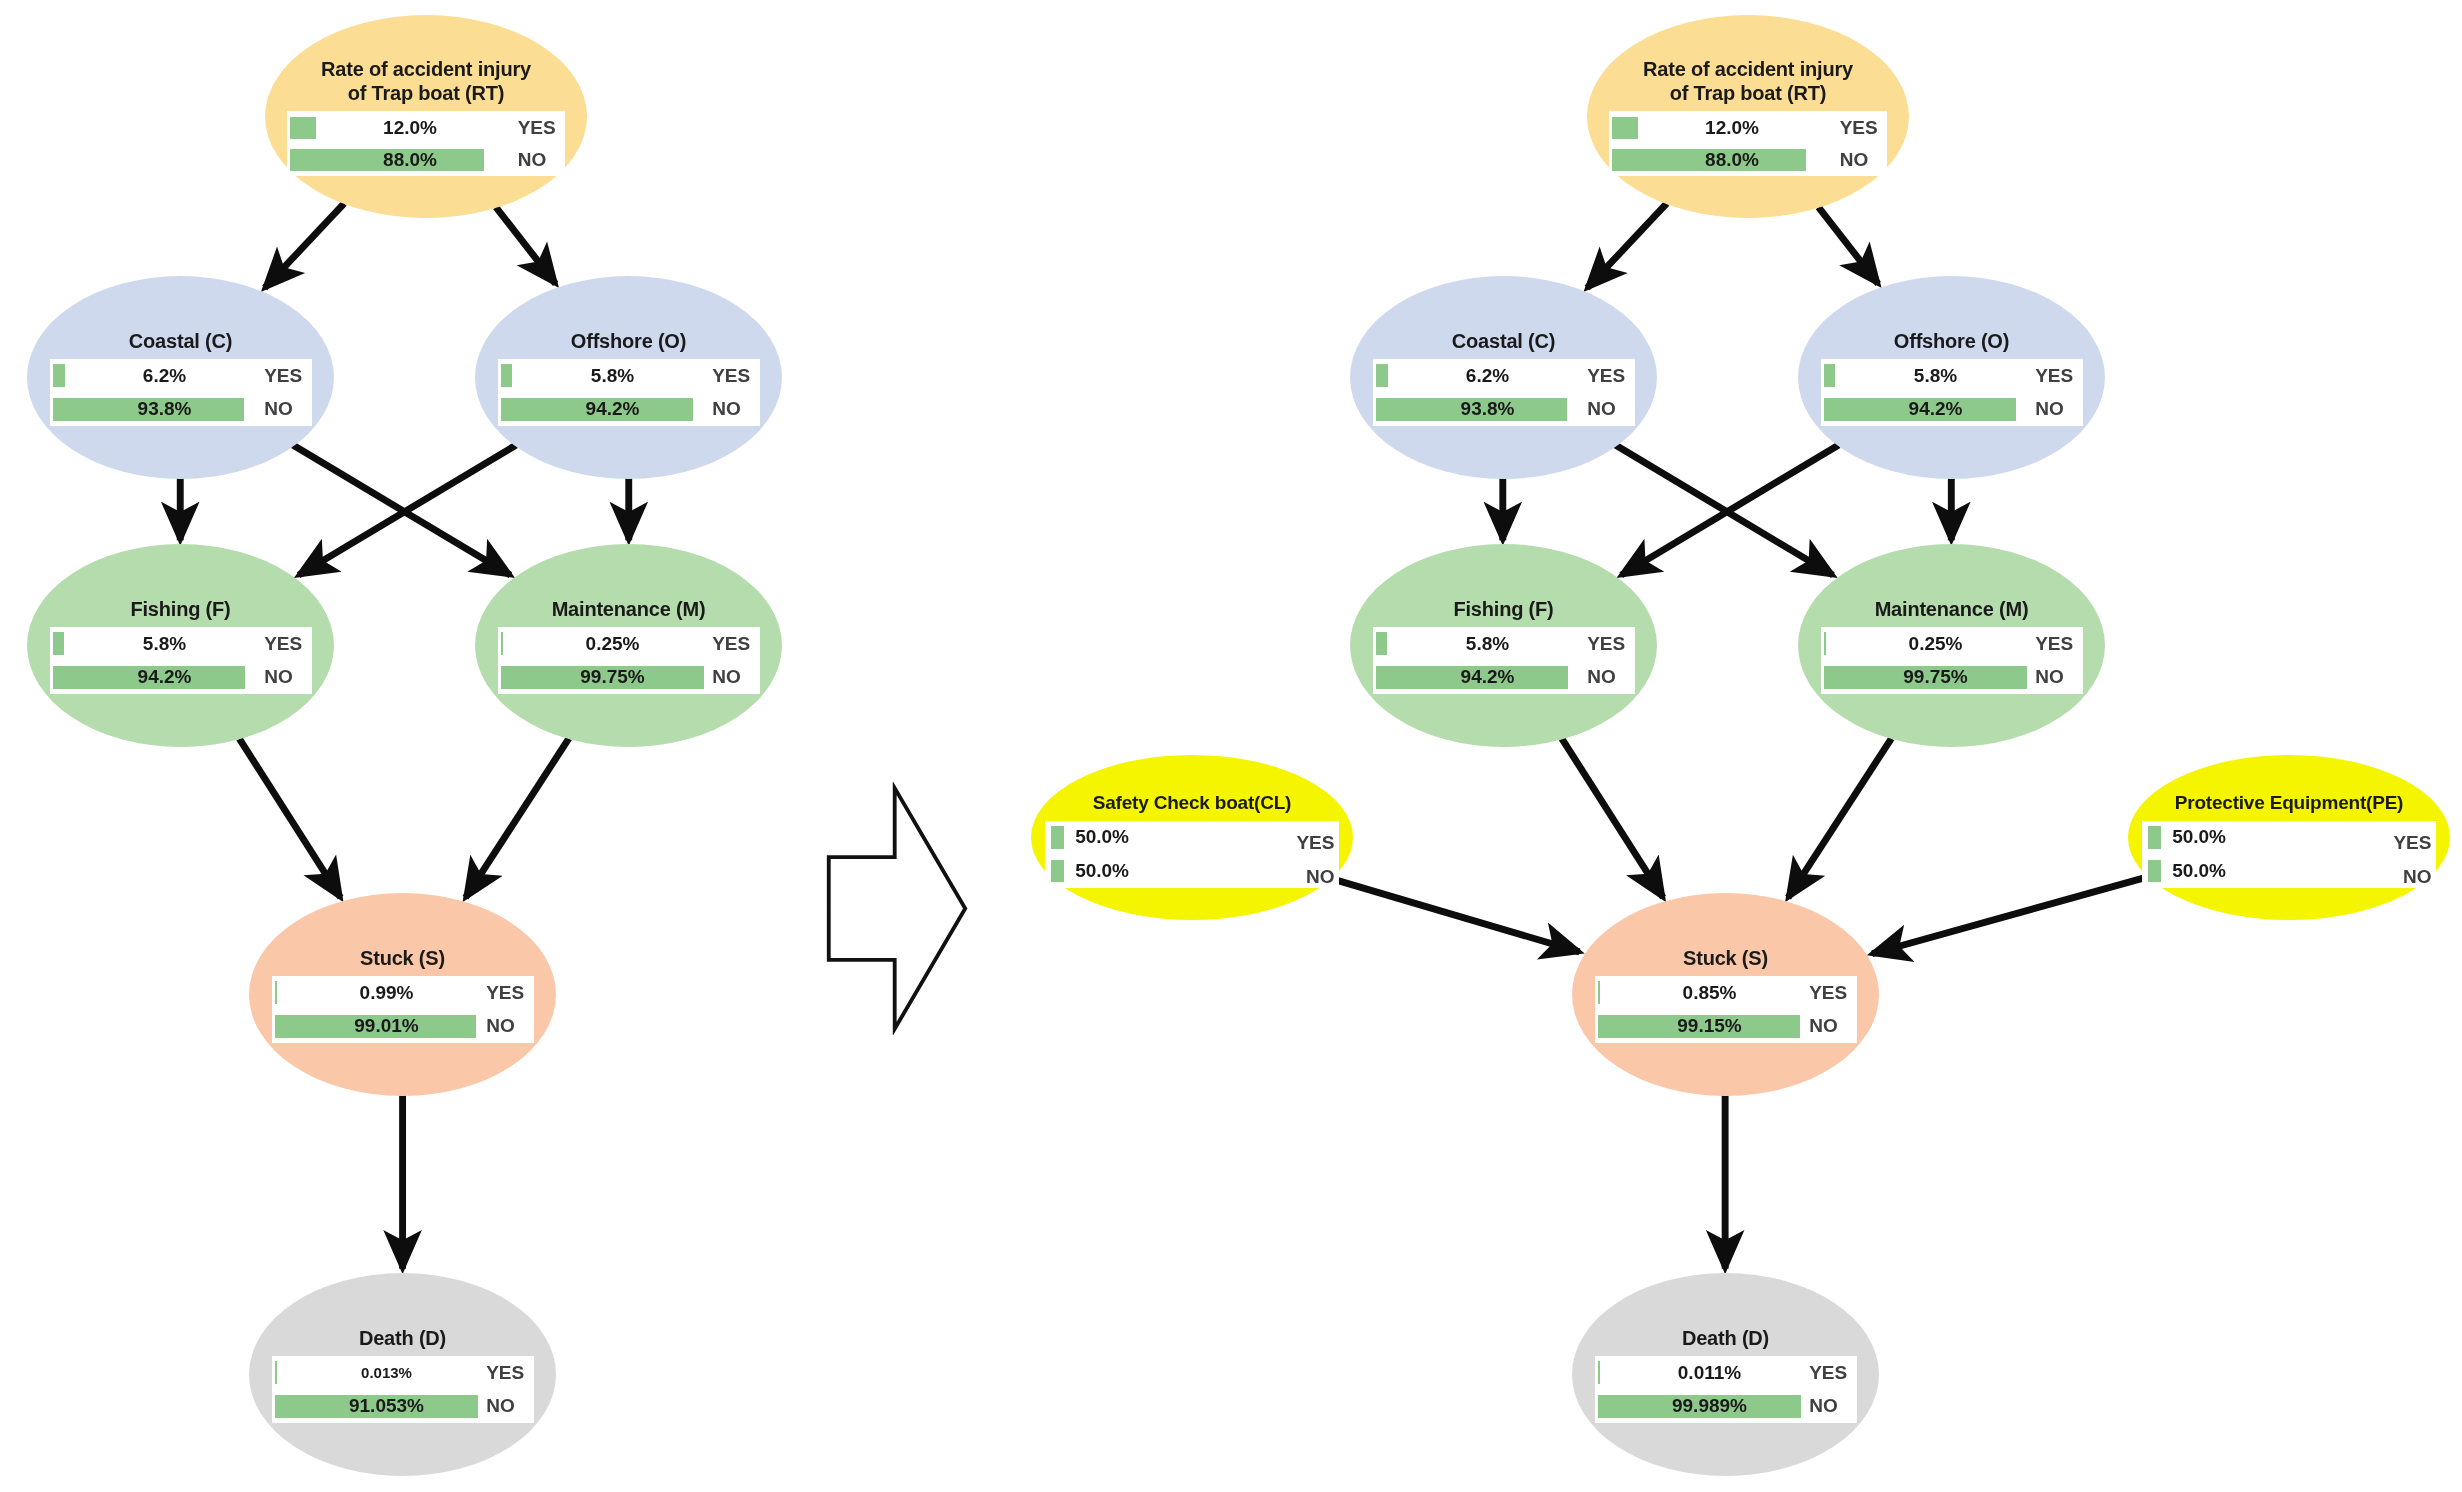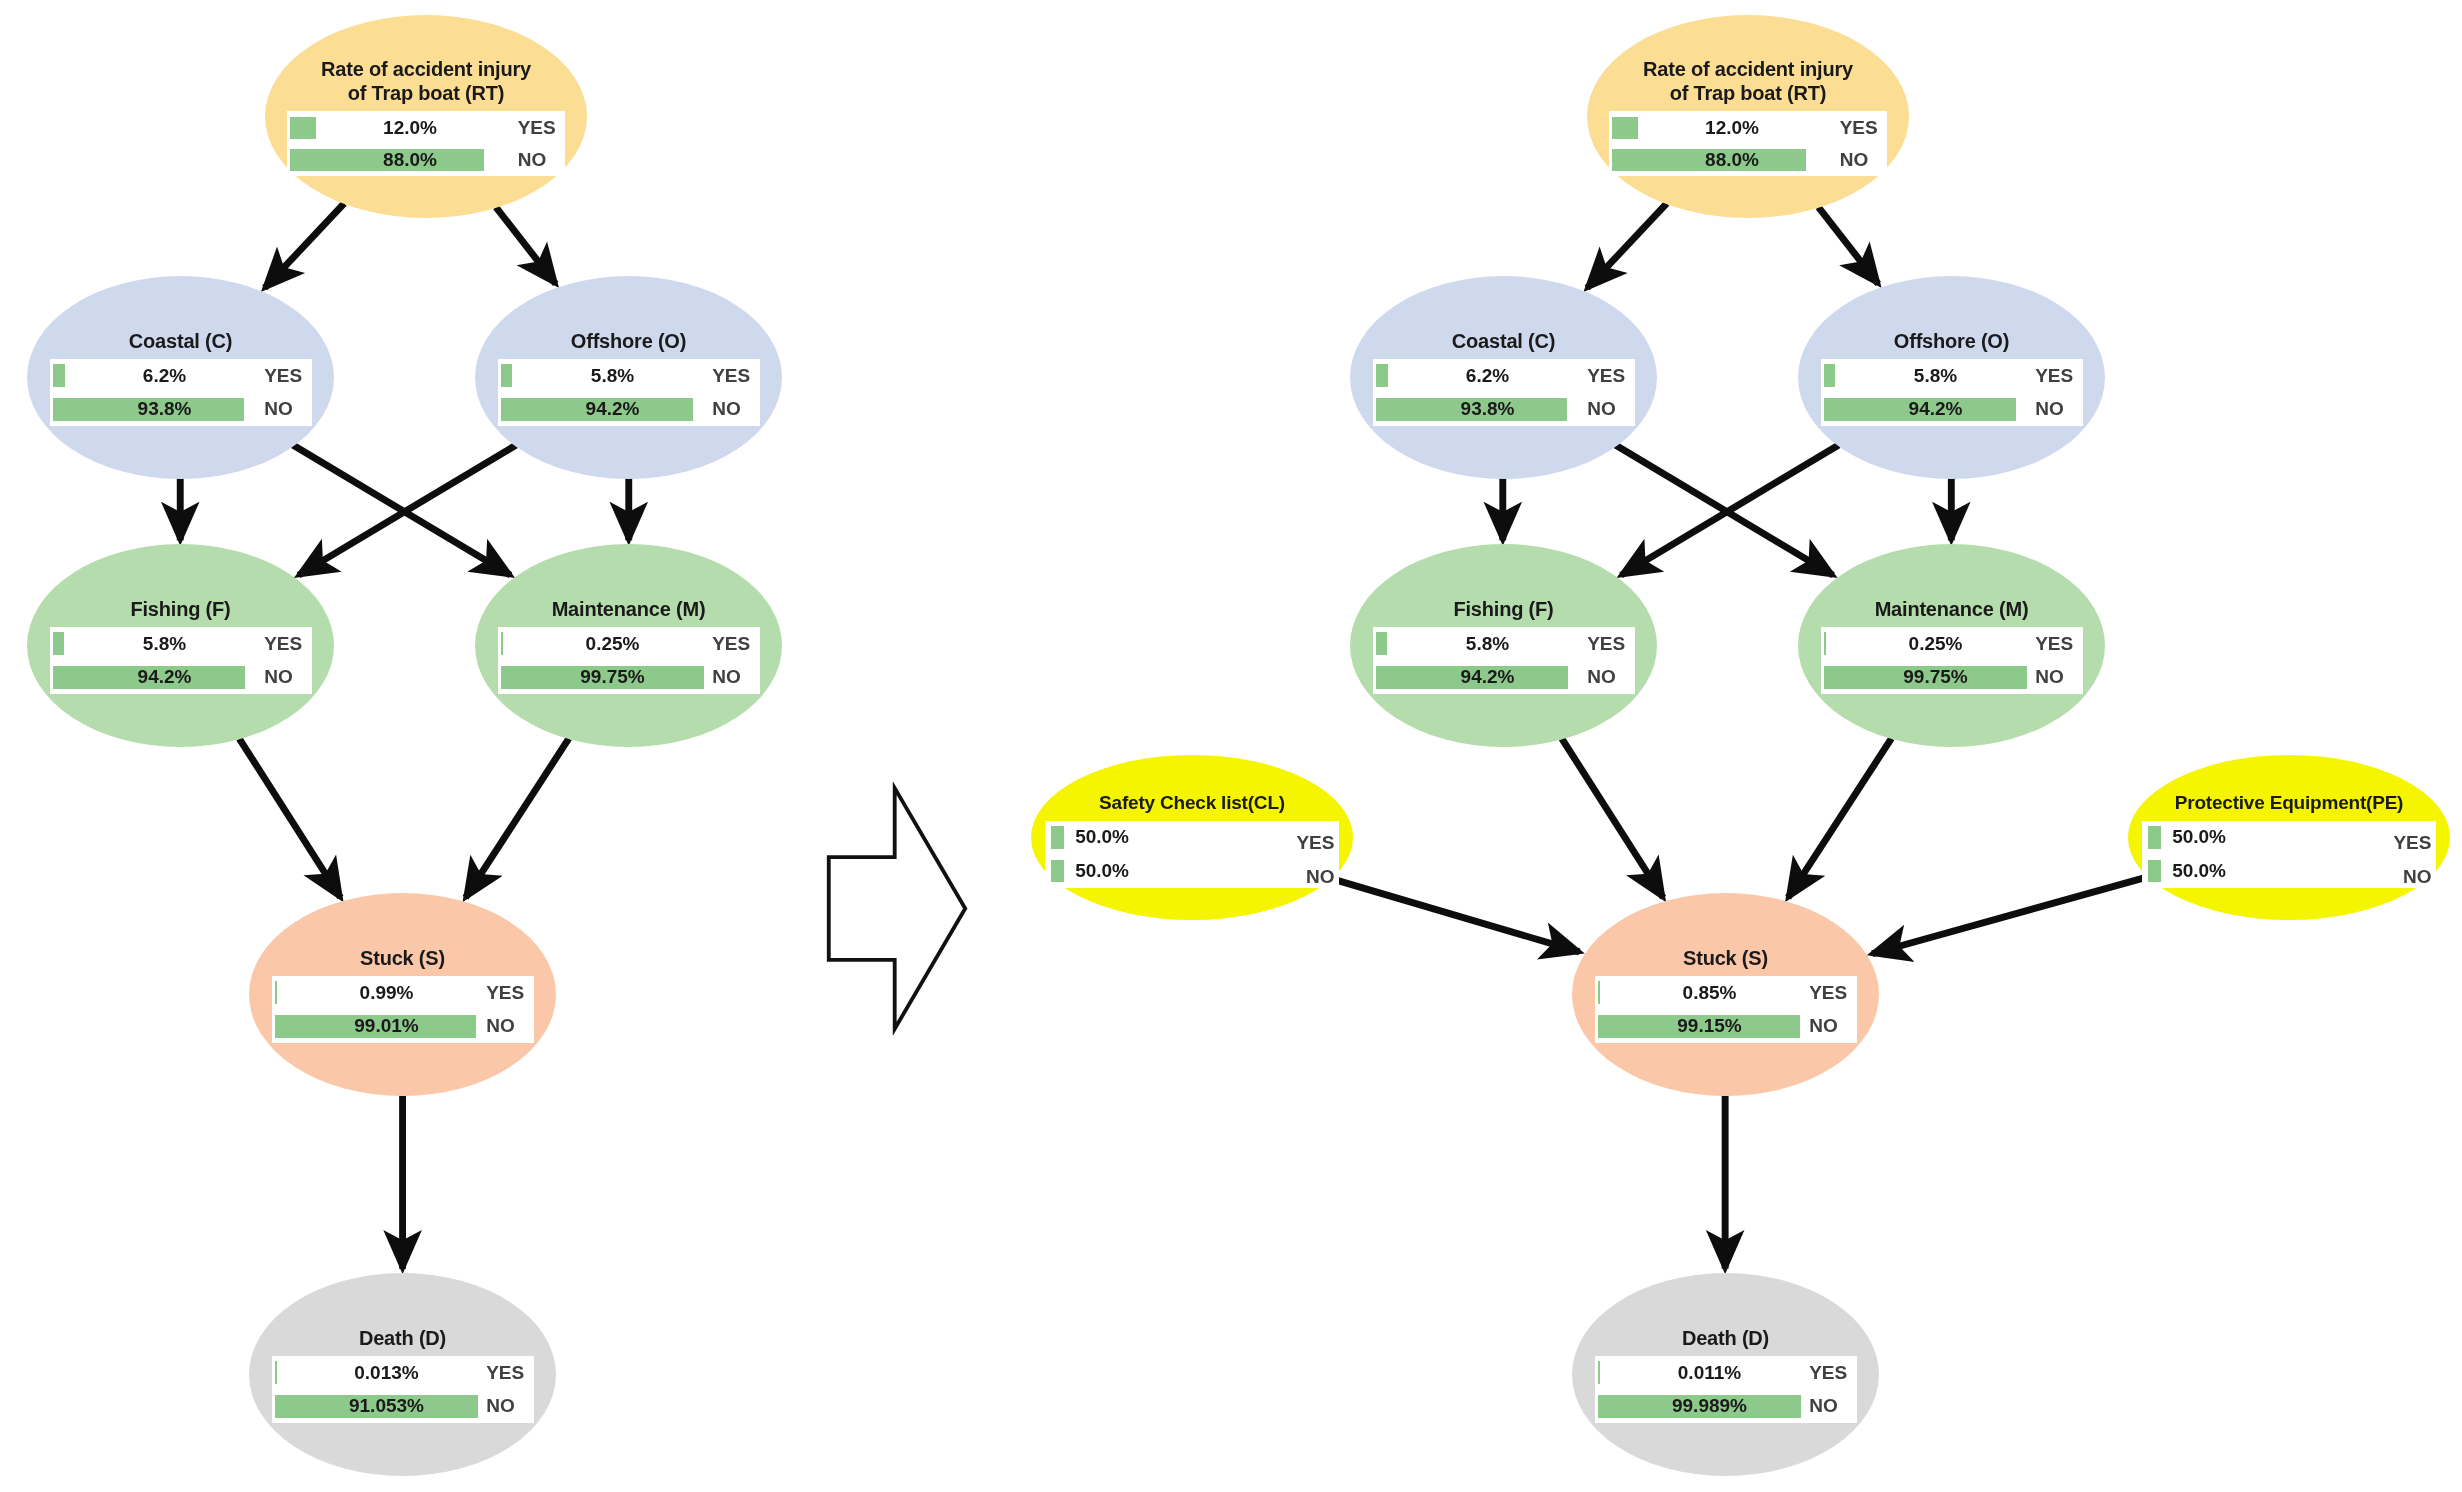--- a/index.html
+++ b/index.html
@@ -254,21 +254,21 @@
             <span class="state" style="font-size: 19px;">NO</span>
           </div>
         </div>
       </div>
       <div class="node std" style="left: 249px; top: 1273px; width: 307px; height: 203px; background: rgb(217, 217, 217);">
         <div class="node-title" style="font-size: 20px; margin-top: 0px;">Death (D)</div>
         <div class="prob-table" style="height: 67px; width: 262px;">
           <div class="prob-row">
             <div class="bar-cell">
               <div class="bar" style="width: 1.2%;"></div>
-              <span class="val" style="font-size: 19px;">0.013%</span>
+              <span class="val" style="font-size: 15px;">0.013%</span>
             </div>
             <span class="state" style="font-size: 19px;">YES</span>
           </div>
           <div class="prob-row">
             <div class="bar-cell">
               <div class="bar" style="width: 99.987%;"></div>
               <span class="val" style="font-size: 19px;">91.053%</span>
             </div>
             <span class="state" style="font-size: 19px;">NO</span>
           </div>
@@ -366,21 +366,21 @@
           <div class="prob-row">
             <div class="bar-cell">
               <div class="bar" style="width: 99.75%;"></div>
               <span class="val" style="font-size: 19px;">99.75%</span>
             </div>
             <span class="state" style="font-size: 19px;">NO</span>
           </div>
         </div>
       </div>
       <div class="node ev" style="left: 1031px; top: 755px; width: 322px; height: 165px; background: rgb(245, 245, 0);">
-        <div class="node-title" style="font-size: 19px; margin-top: 4.6px;">Safety Check list(CL)</div>
+        <div class="node-title" style="font-size: 19px; margin-top: 4.6px;">Safety Check boat(CL)</div>
         <div class="prob-table" style="height: 67px; width: 294px;">
           <div class="prob-row">
             <div class="bar-cell">
               <div class="bar"></div>
               <span class="val" style="font-size: 19px;">50.0%</span>
             </div>
             <span class="state" style="font-size: 19px;">YES</span>
           </div>
           <div class="prob-row">
             <div class="bar-cell">

